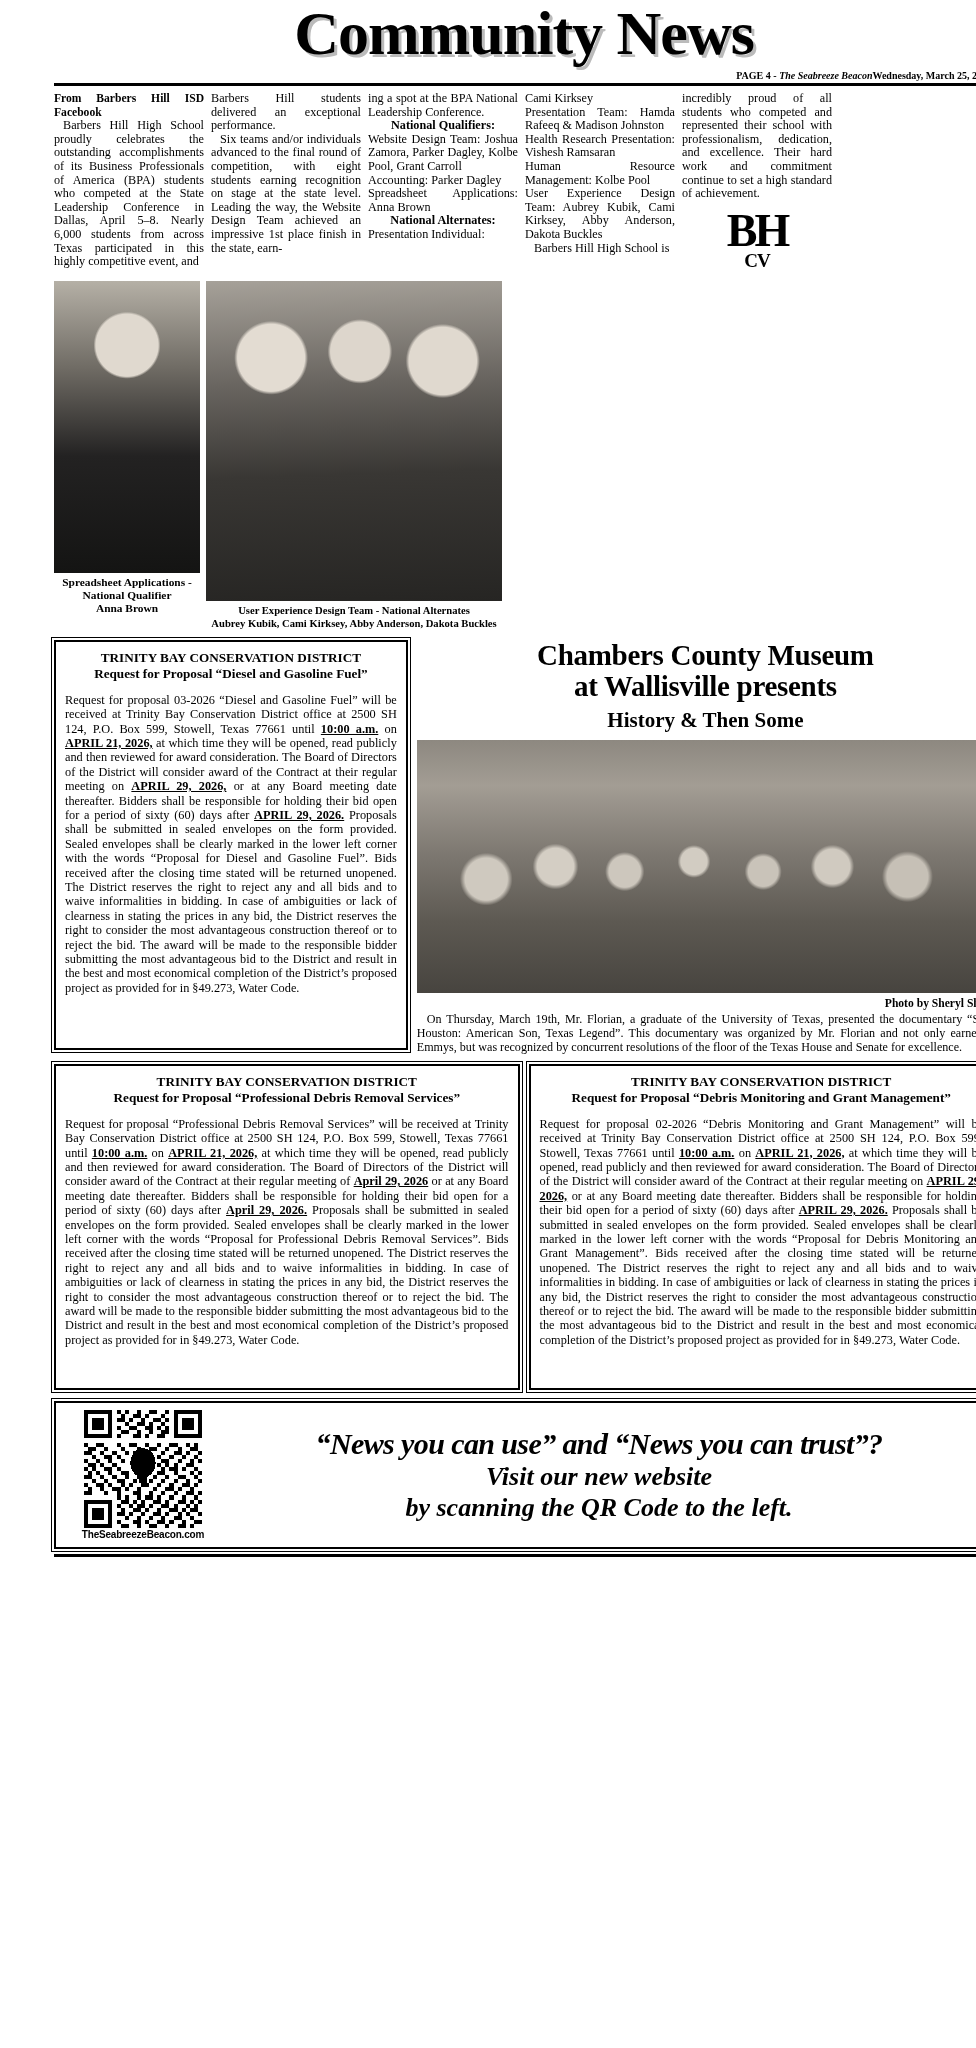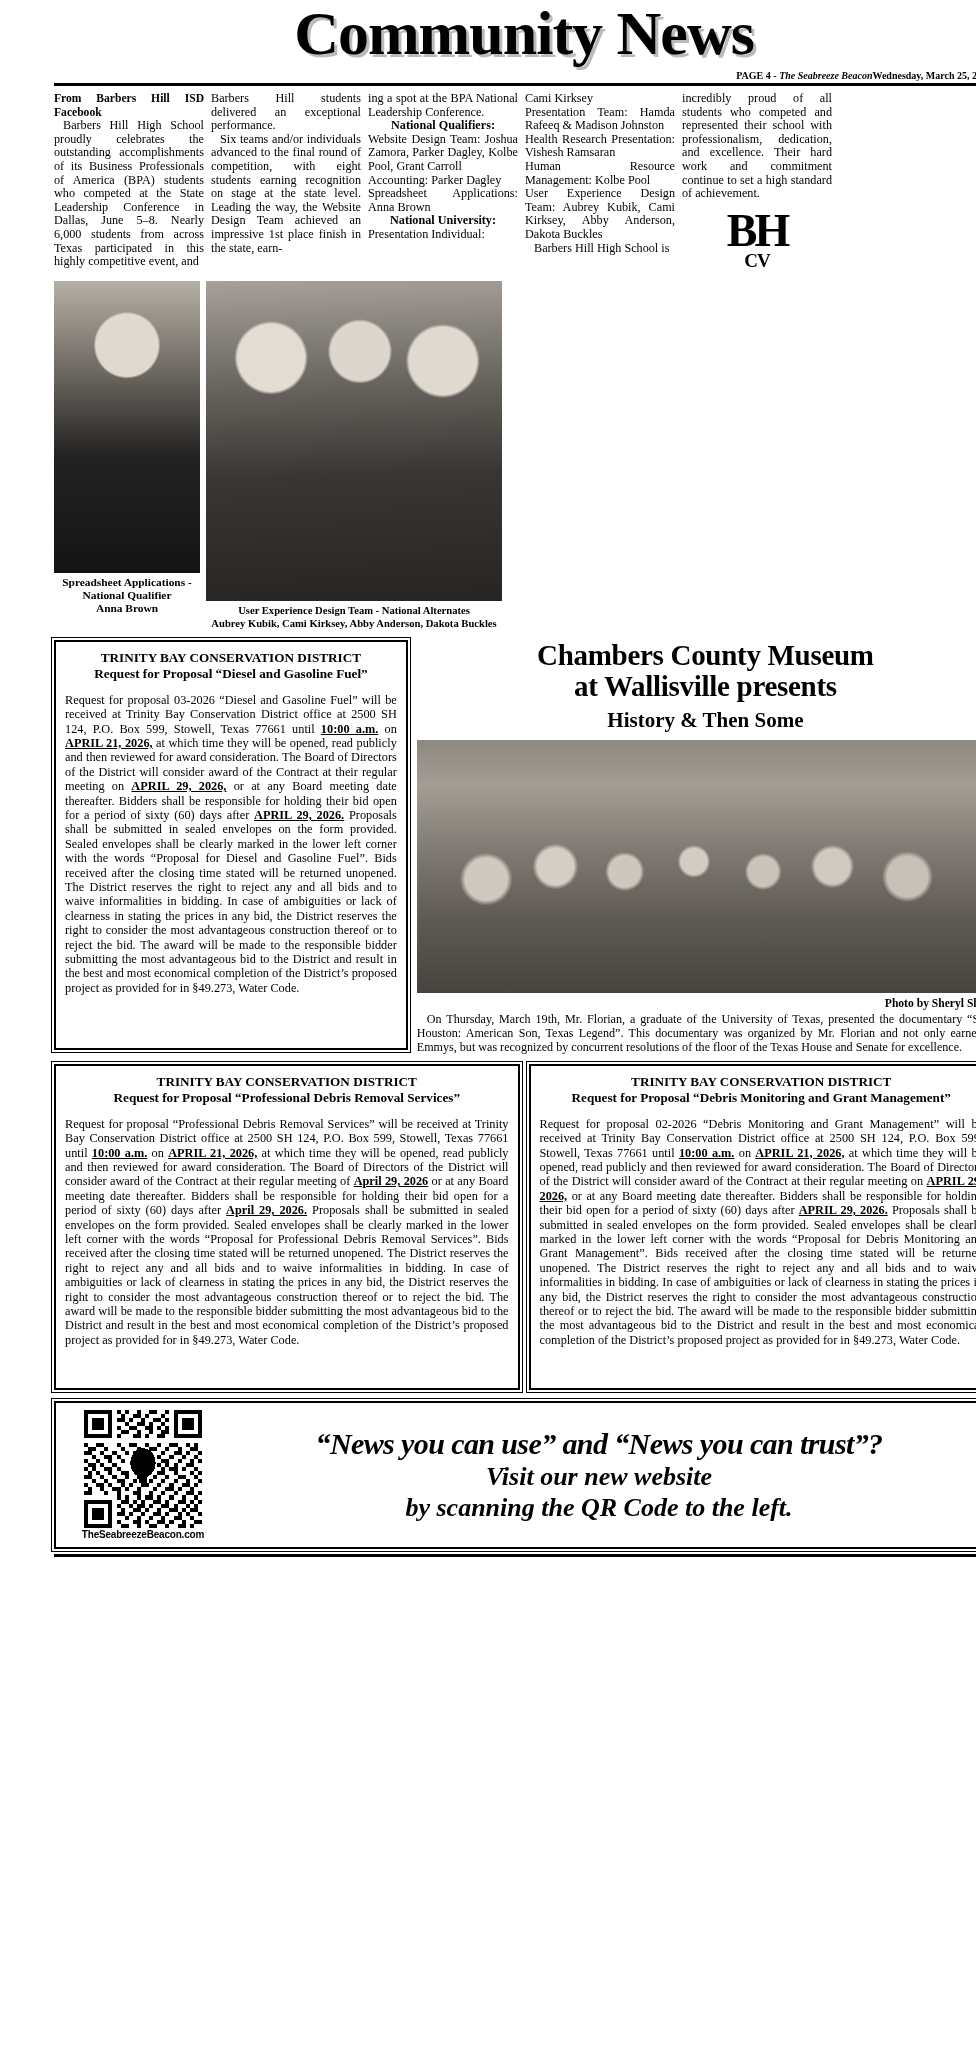--- a/index.html
+++ b/index.html
@@ -154,35 +154,35 @@
     <div class="left"><span>PAGE 4 - </span><i>The Seabreeze Beacon</i></div>
     <div class="right">Wednesday, March 25, 2026</div>
   </div>
   <div class="rule-double"></div>
 
 
   <div class="article">
 
     <div class="col">
       <p class="byline">From Barbers Hill ISD Facebook</p>
-      <p>Barbers Hill High School proudly celebrates the outstanding accomplishments of its Business Professionals of America (BPA) students who competed at the State Leadership Conference in Dallas, June 5–8. Nearly 6,000 students from across Texas participated in this highly competitive event, and</p>
+      <p>Barbers Hill High School proudly celebrates the outstanding accomplishments of its Business Professionals of America (BPA) students who competed at the State Leadership Conference in Dallas, April 5–8. Nearly 6,000 students from across Texas participated in this highly competitive event, and</p>
     </div>
 
     <div class="col">
       <p class="noind">Barbers Hill students delivered an exceptional performance.</p>
       <p>Six teams and/or individuals advanced to the final round of competition, with eight students earning recognition on stage at the state level. Leading the way, the Website Design Team achieved an impressive 1st place finish in the state, earn-</p>
     </div>
 
     <div class="col">
       <p class="noind">ing a spot at the BPA National Leadership Conference.</p>
       <p class="subhead">National Qualifiers:</p>
       <p class="noind">Website Design Team: Joshua Zamora, Parker Dagley, Kolbe Pool, Grant Carroll</p>
       <p class="noind">Accounting: Parker Dagley</p>
       <p class="noind">Spreadsheet Applications: Anna Brown</p>
-      <p class="subhead">National University:</p>
+      <p class="subhead">National Alternates:</p>
       <p class="noind">Presentation Individual:</p>
     </div>
 
     <div class="col">
       <p class="noind">Cami Kirksey</p>
       <p class="noind">Presentation Team: Hamda Rafeeq &amp; Madison Johnston</p>
       <p class="noind">Health Research Presentation: Vishesh Ramsaran</p>
       <p class="noind">Human Resource Management: Kolbe Pool</p>
       <p class="noind">User Experience Design Team: Aubrey Kubik, Cami Kirksey, Abby Anderson, Dakota Buckles</p>
       <p>Barbers Hill High School is</p>

